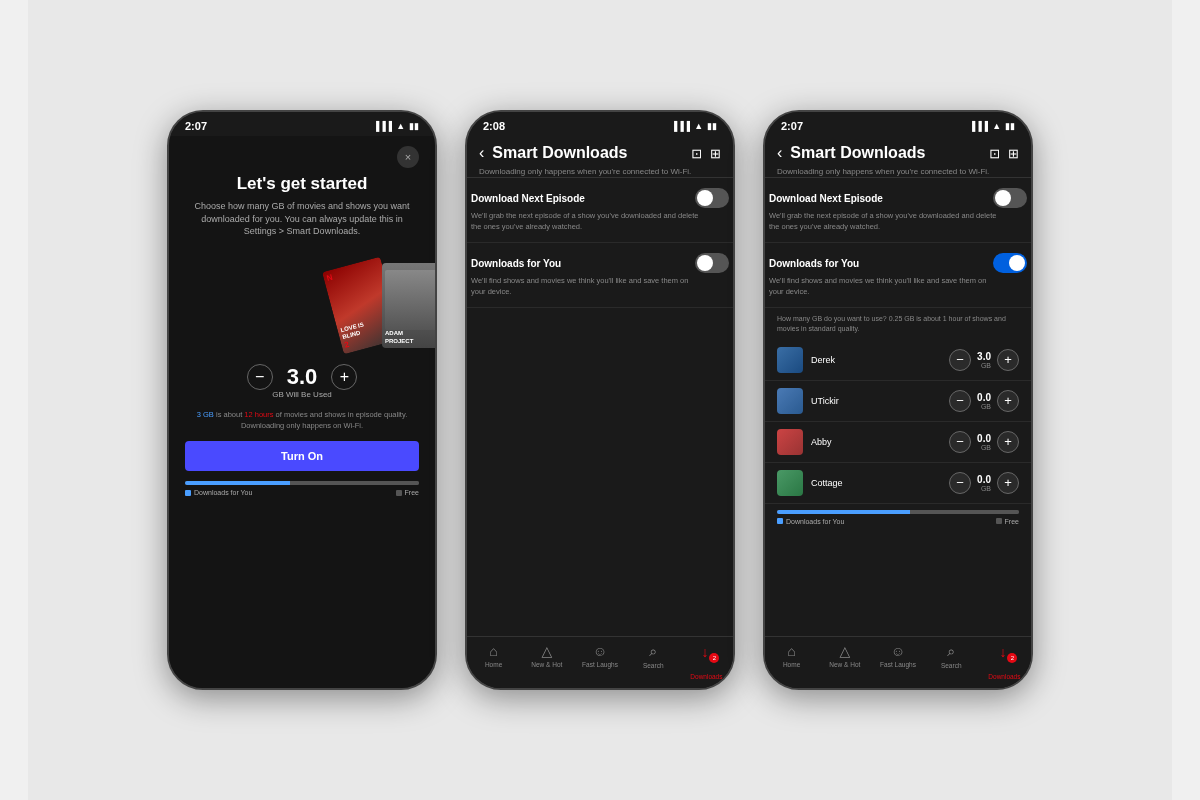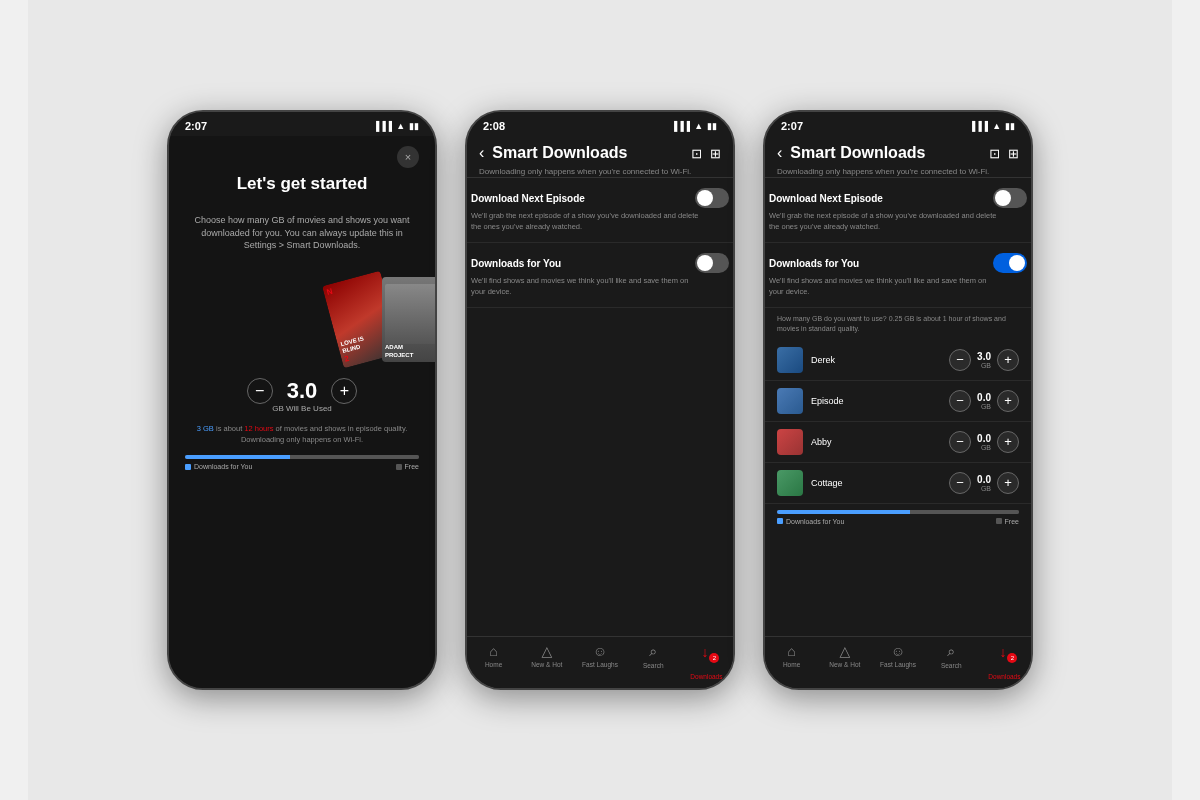--- a/index.html
+++ b/index.html
@@ -100,21 +100,21 @@
       color: #fff;
       font-size: 17px;
       font-weight: 700;
       text-align: center;
       margin-top: 6px;
     }
     .lets-started-desc {
       color: #aaa;
       font-size: 9px;
       text-align: center;
-      margin-top: 20px;
+      margin-top: 6px;
       line-height: 1.4;
       padding: 0 8px;
     }
 
     .movie-covers {
       display: flex;
       align-items: flex-end;
       justify-content: center;
       margin-top: 10px;
       gap: 0;
@@ -560,20 +560,21 @@
       </div>
       <div class="gb-label">GB Will Be Used</div>
 
       <div class="info-text">
         <span class="blue">3 GB</span>
         <span> is about </span>
         <span class="highlight">12 hours</span>
         <span> of movies and shows in episode quality. Downloading only happens on Wi-Fi.</span>
       </div>
 
+      <button class="turn-on-btn">Turn On</button>
 
       <div class="storage-bar">
         <div class="bar-track">
           <div class="bar-fill-blue"></div>
           <div class="bar-fill-dark"></div>
         </div>
         <div class="bar-labels">
           <div class="bar-label">
             <span class="dot-blue"></span>
             <span>Downloads for You</span>
@@ -713,21 +714,21 @@
             <div class="profile-gb-unit">GB</div>
           </div>
           <div class="profile-gb-btn">
               <span>+</span>
             </div>
         </div>
       </div>
 
       <div class="profile-item">
         <div class="profile-avatar" style="background:linear-gradient(135deg,#4a7ab5,#2a5a90);"></div>
-        <span class="profile-name">Episode</span>
+        <span class="profile-name">UTickir</span>
         <div class="profile-gb-control">
           <div class="profile-gb-btn">
               <span>−</span>
             </div>
           <div class="profile-gb-val">
             <div class="profile-gb-num">0.0</div>
             <div class="profile-gb-unit">GB</div>
           </div>
           <div class="profile-gb-btn">
               <span>+</span>

